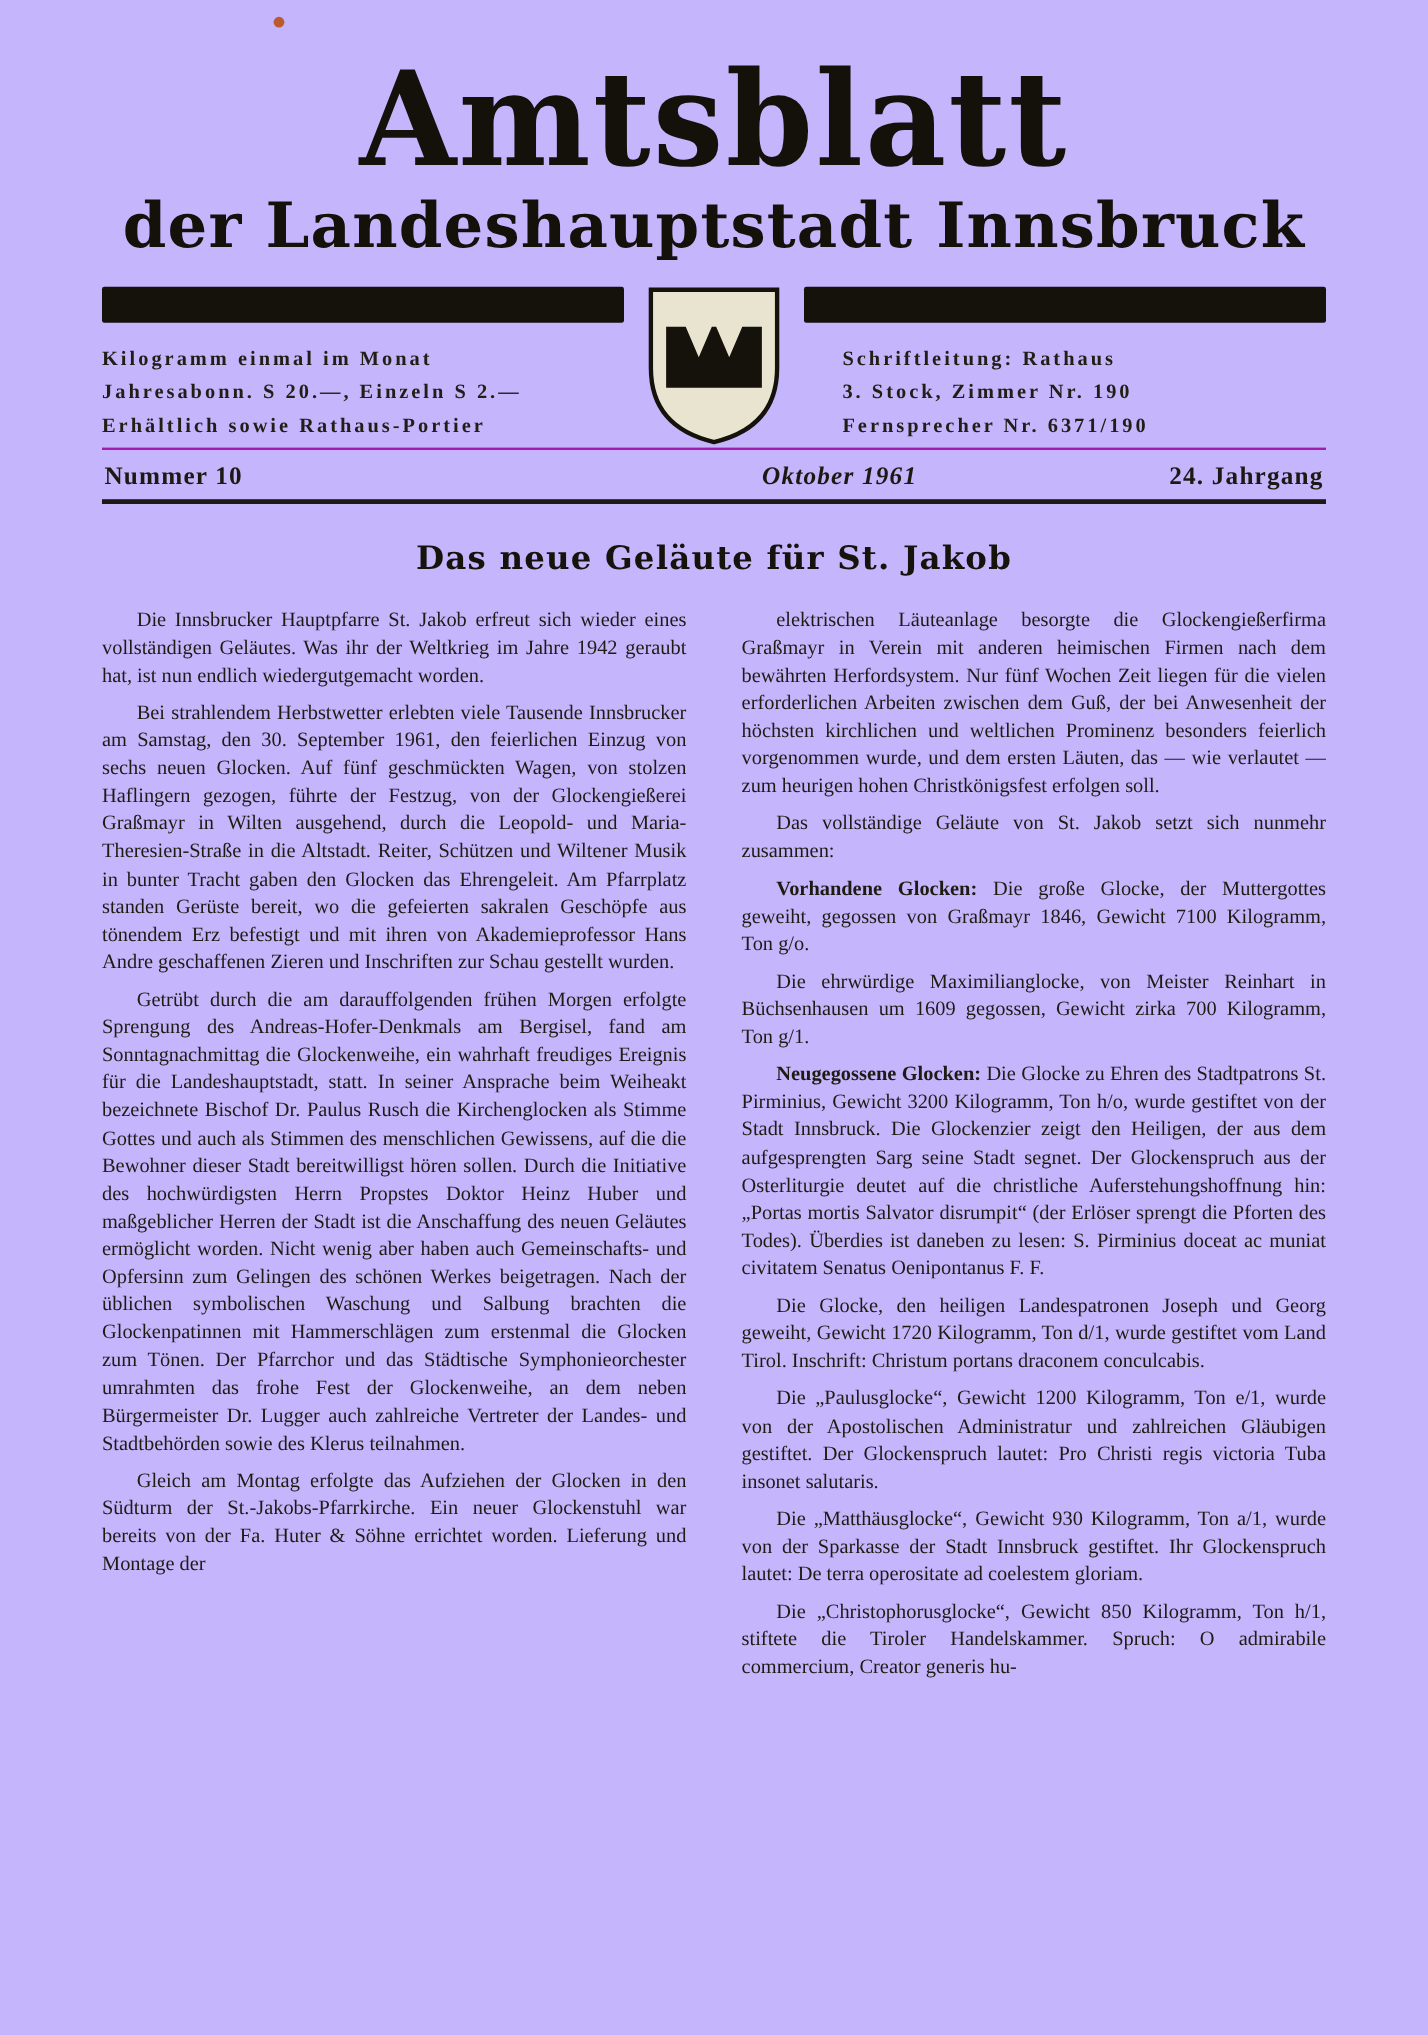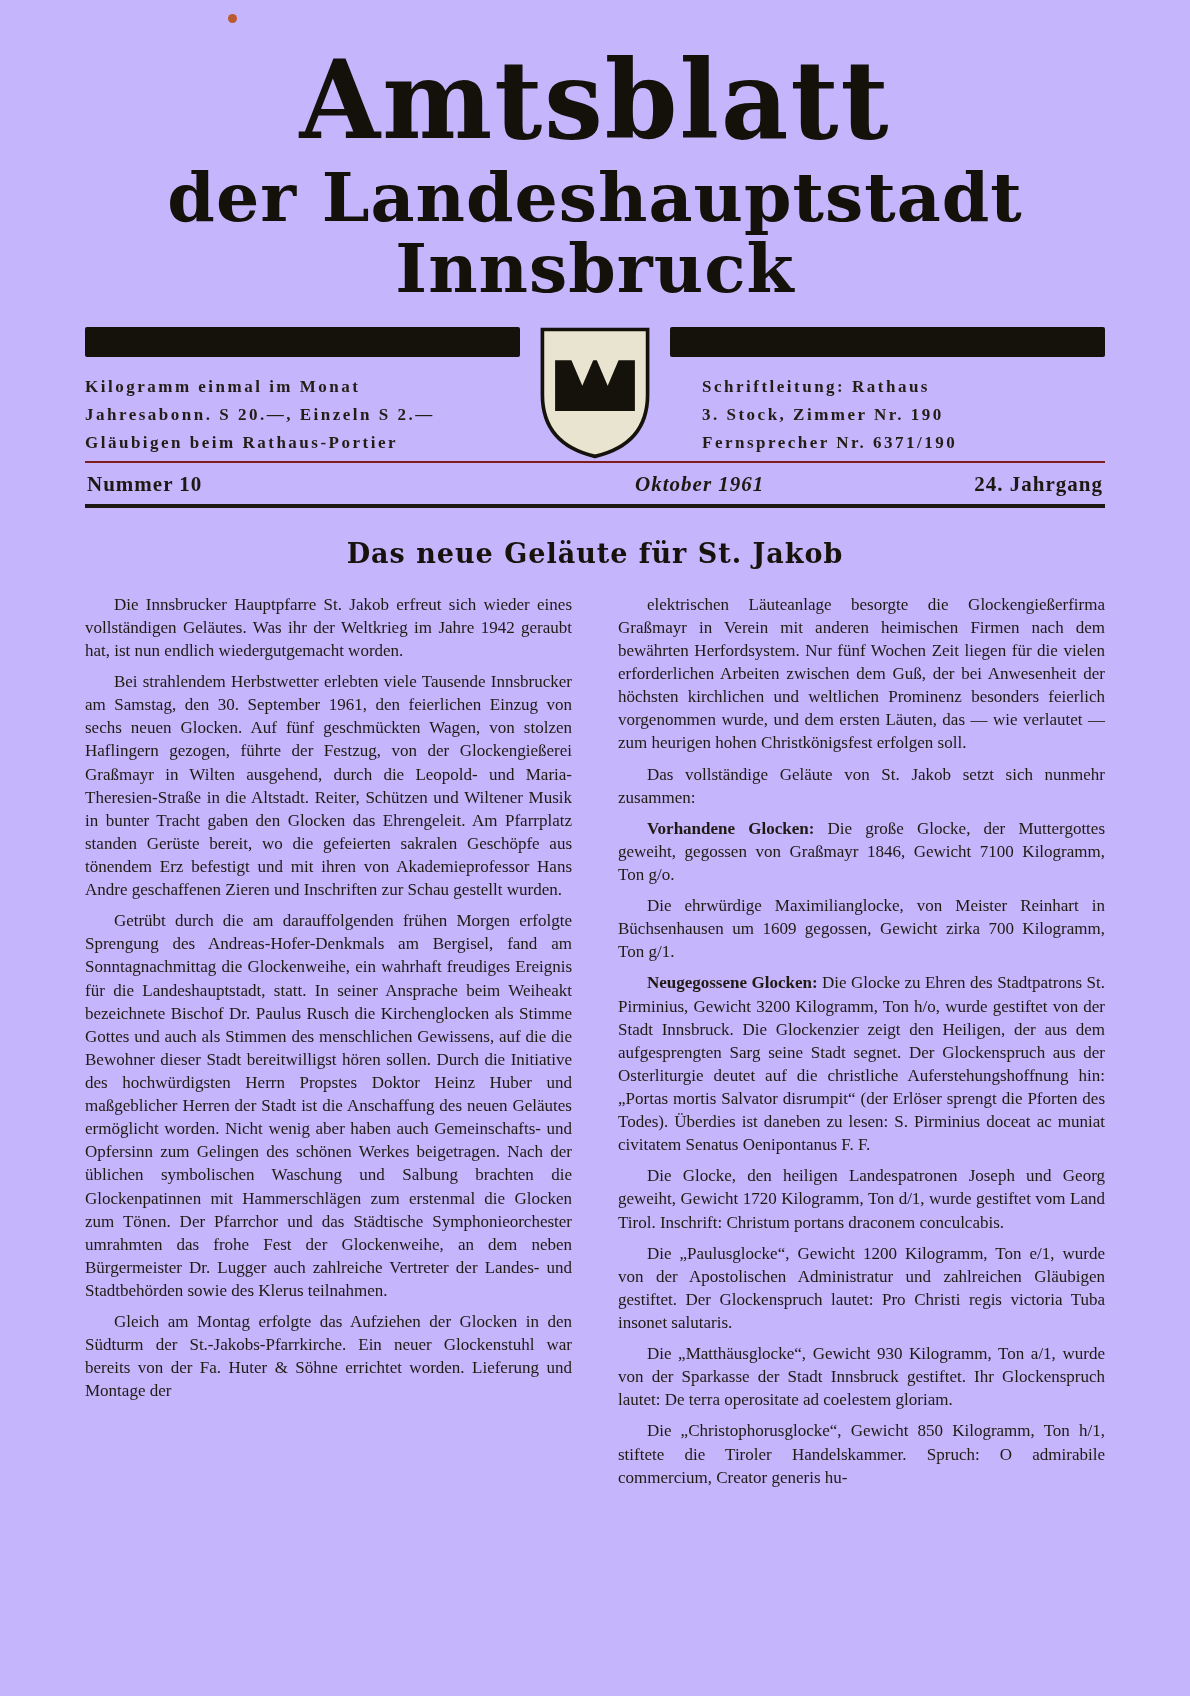--- a/index.html
+++ b/index.html
@@ -39,21 +39,21 @@
     font-size: 104px;
     line-height: 1.0;
     margin: 0;
     letter-spacing: 2px;
     transform: scaleY(1.05);
     color: #14100a;
   }
   .masthead h2 {
     font-family: "DejaVu Serif", serif;
     font-weight: 900;
-    font-size: 68px;
+    font-size: 52px;
     line-height: 1.05;
     margin: 10px 0 0 0;
     letter-spacing: 1px;
     color: #14100a;
   }
   
   .bars {
     position: relative;
     margin-top: 22px;
     height: 30px;
@@ -93,21 +93,21 @@
     color: #231e15;
     white-space: nowrap;
   }
   .info-left  { flex: 1 1 0; text-align: left; }
   .info-spacer { width: 170px; }
   .info-right { flex: 1 1 0; text-align: left; padding-left: 44px; box-sizing: border-box; }
   
   .issue-line {
     display: flex;
     align-items: baseline;
-    border-top: 2px solid #7f1d1d;
+    border-top: 2px solid #a21caf;
     border-bottom: 4px solid #1d1912;
     padding: 9px 2px 7px 2px;
     font-weight: bold;
     font-size: 21px;
     letter-spacing: 1px;
   }
   .issue-line .seg { flex: 1 1 0; }
   .issue-line .seg.center { text-align: right; font-style: italic; }
   .issue-line .seg.right  { text-align: right; }
   
@@ -156,21 +156,21 @@
         <path d="M12,6 H128 V78 C128,118 104,138 70,146 C36,138 12,118 12,78 Z" fill="#e9e4cf" stroke="#15110b" stroke-width="4"></path>
         <polygon points="26,96 26,40 44,40 56,68 68,40 72,40 84,68 96,40 114,40 114,96" fill="#15110b"></polygon>
       </svg>
     </div>
   </div>
 
   <div class="info-row">
     <div class="info-col info-left">
       <div>Kilogramm einmal im Monat</div>
       <div>Jahresabonn. S 20.—, Einzeln S 2.—</div>
-      <div>Gläubigen beim Rathaus-Portier</div>
+      <div>Erhältlich sowie Rathaus-Portier</div>
     </div>
     <div class="info-spacer"></div>
     <div class="info-col info-right">
       <div>Schriftleitung: Rathaus</div>
       <div>3. Stock, Zimmer Nr. 190</div>
       <div>Fernsprecher Nr. 6371/190</div>
     </div>
   </div>
 
   <div class="issue-line">

